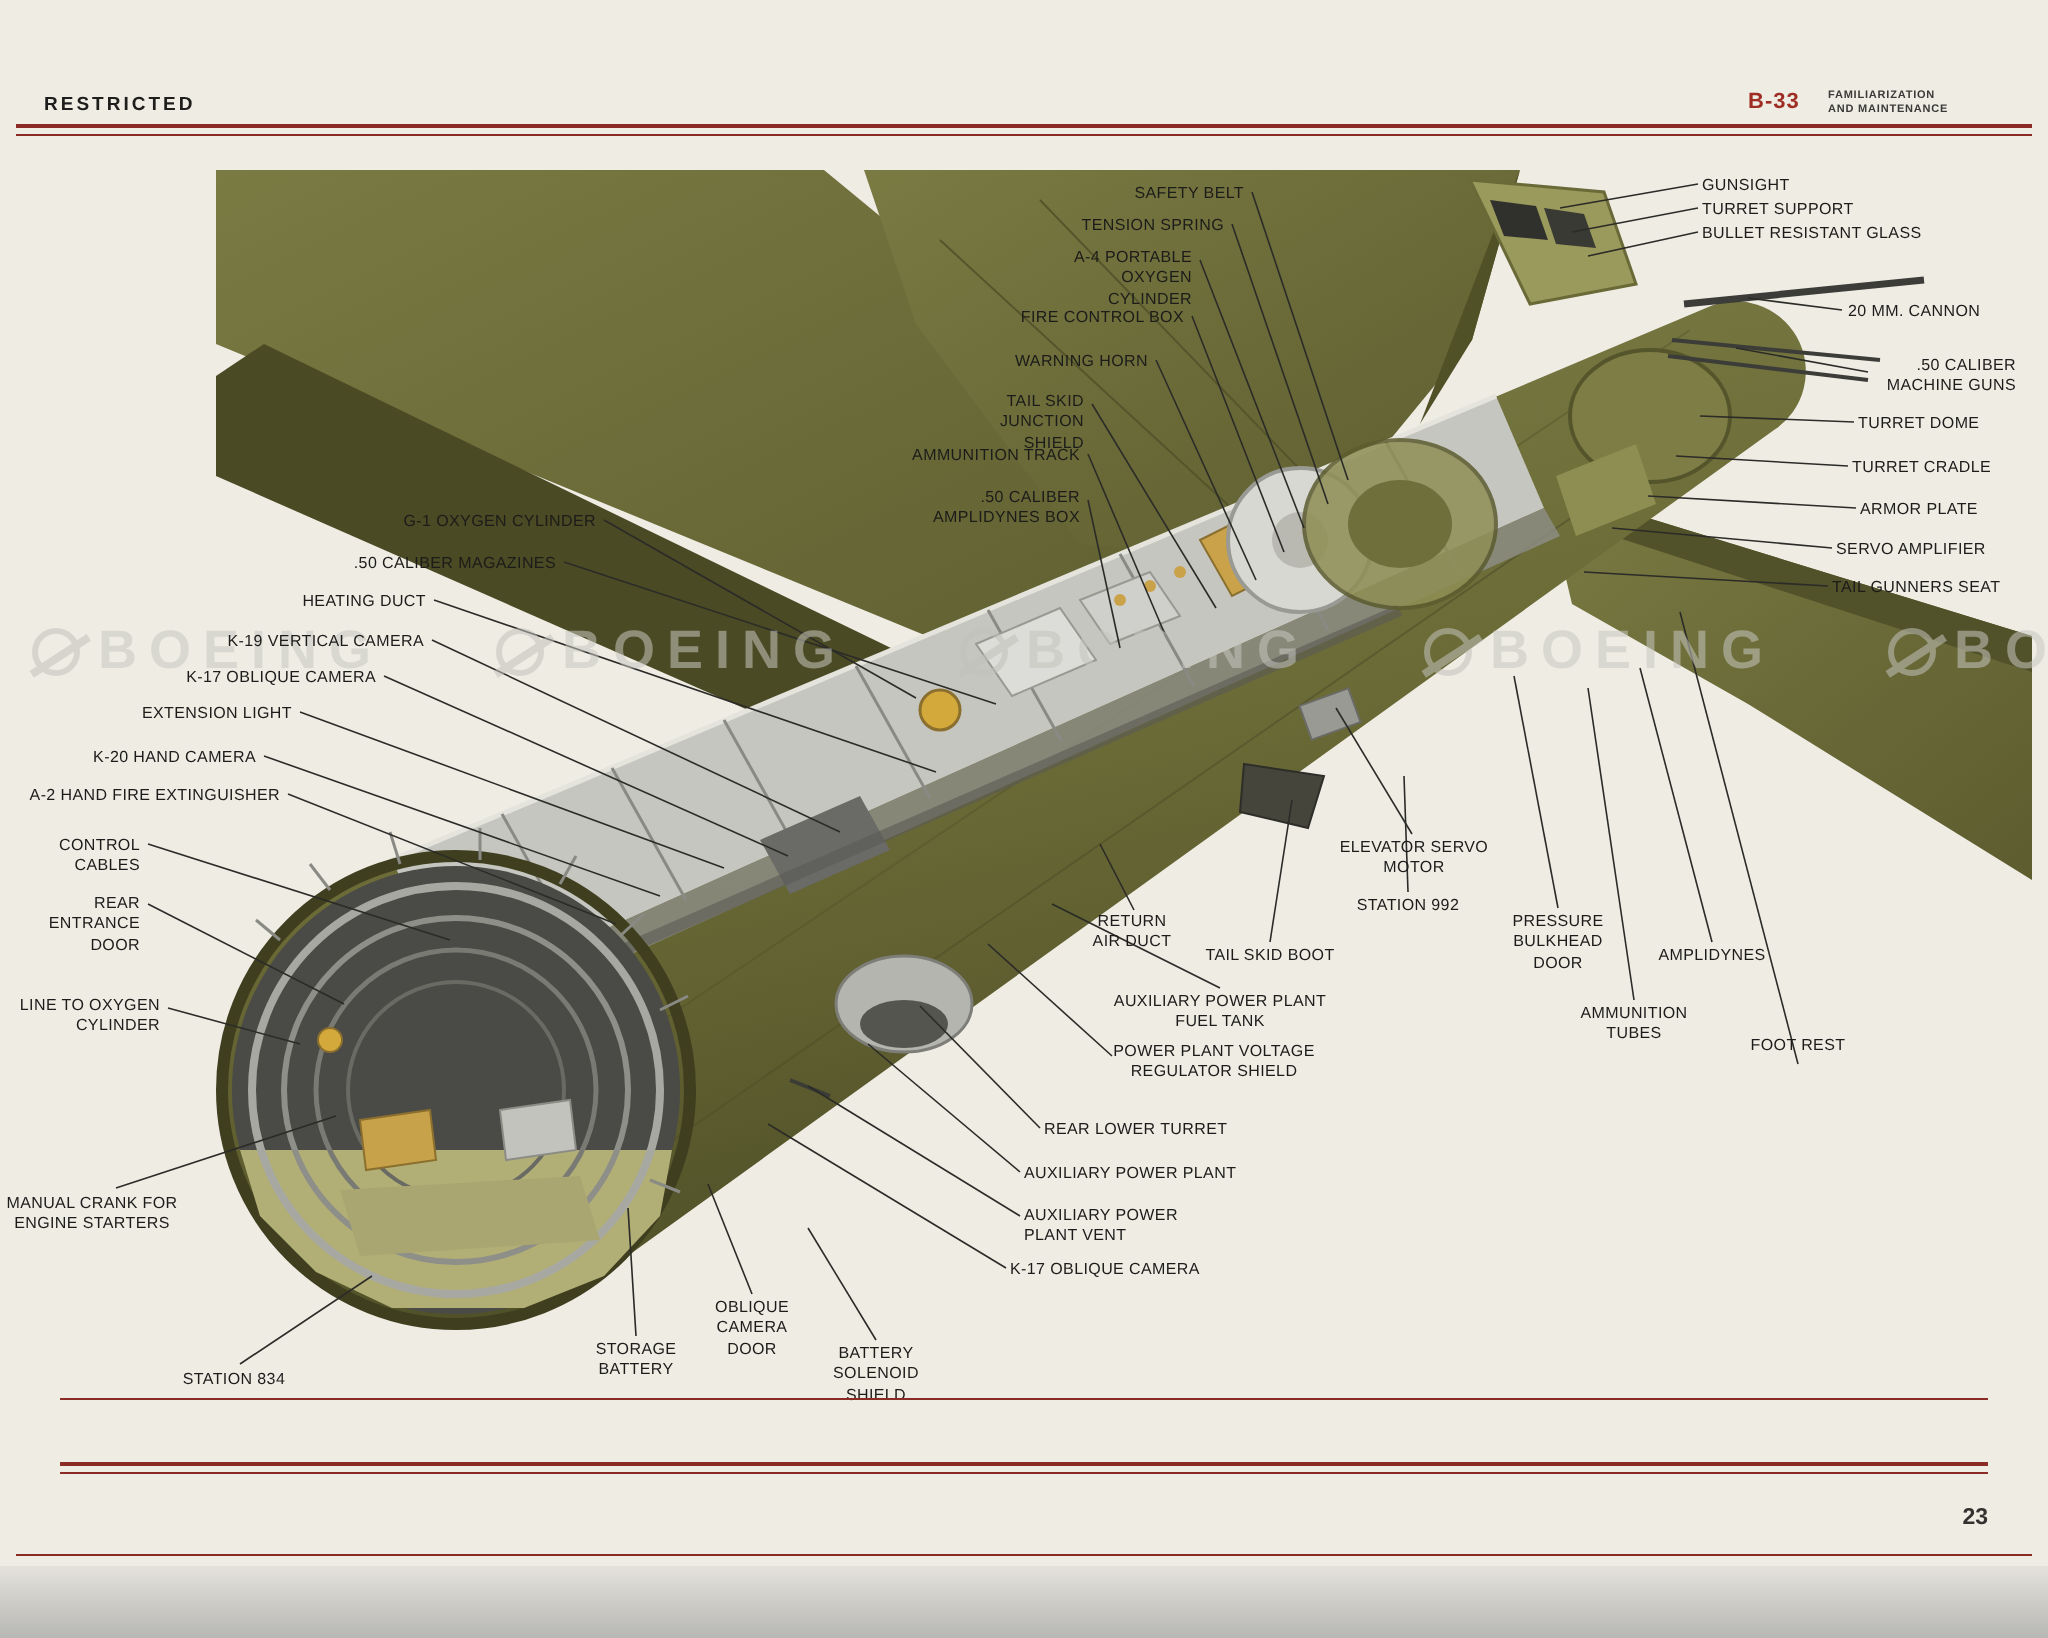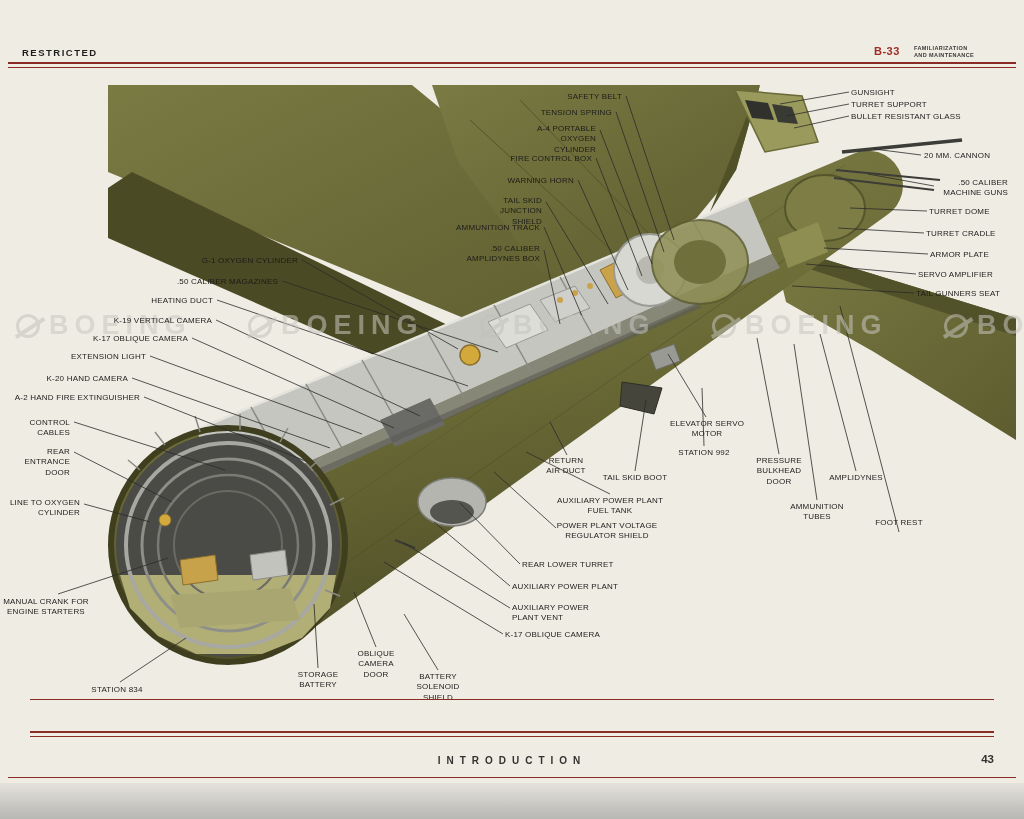--- a/index.html
+++ b/index.html
@@ -339,18 +339,17 @@
     <div class="callout al" style="left:505px;top:630px;width:110px">K-17 OBLIQUE CAMERA</div>
     <div class="callout ac" style="left:348px;top:649px;width:56px">OBLIQUE CAMERA DOOR</div>
     <div class="callout ac" style="left:289px;top:670px;width:58px">STORAGE BATTERY</div>
     <div class="callout ac" style="left:404px;top:672px;width:68px">BATTERY SOLENOID SHIELD</div>
 
   </div>
 
   <div class="rule-title-above"></div>
   <div class="rule-title-below"></div>
 
-  <div class="footer-section">INTRODUCTION</div>
-  <div class="page-number">43</div>
+  <div class="page-number">23</div>
   <div class="rule-footer"></div>
   <div class="scan-bottom"></div>
 
 </div>
 
 </body></html>

